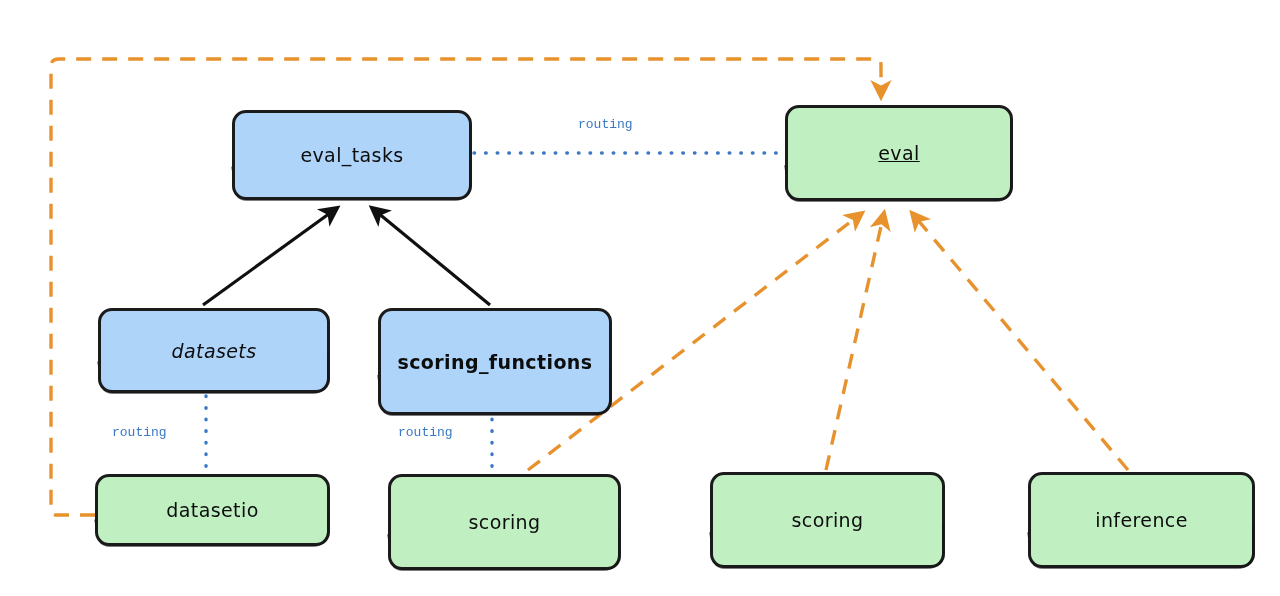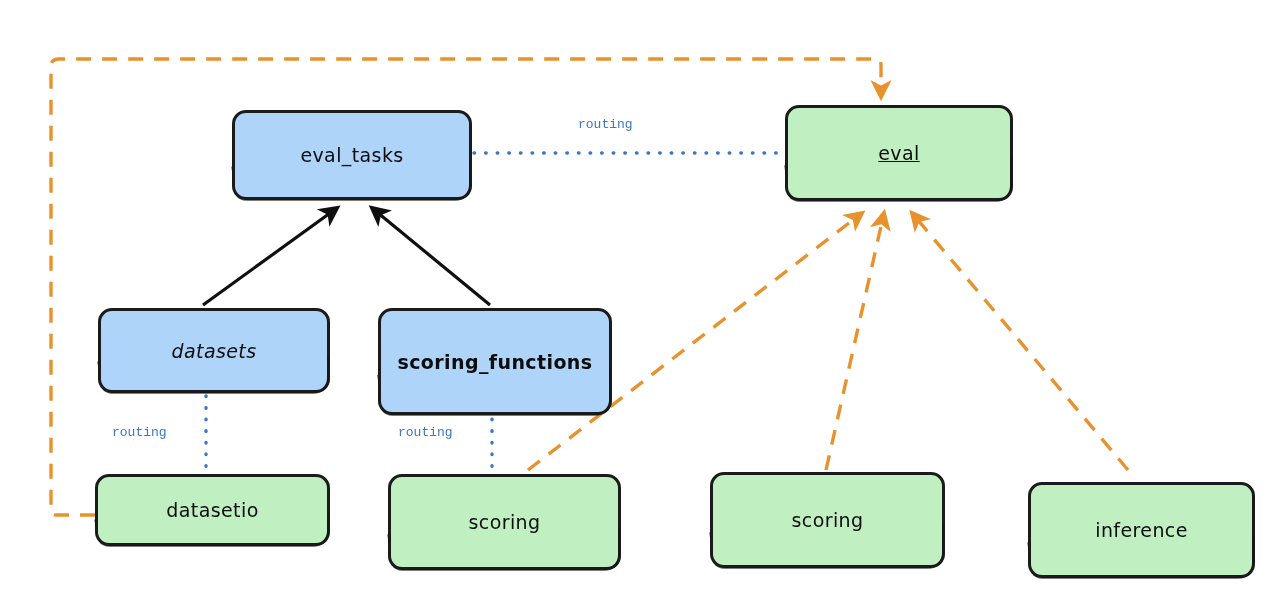--- a/index.html
+++ b/index.html
@@ -118,21 +118,21 @@
       </div>
       <div class="node green" style="left: 95px; top: 474px; width: 235px; height: 72px;">
         <span class="node-label">datasetio</span>
       </div>
       <div class="node green" style="left: 388px; top: 474px; width: 233px; height: 96px;">
         <span class="node-label">scoring</span>
       </div>
       <div class="node green" style="left: 710px; top: 472px; width: 235px; height: 96px;">
         <span class="node-label">scoring</span>
       </div>
-      <div class="node green" style="left: 1028px; top: 472px; width: 227px; height: 96px; margin-top: 10px;">
+      <div class="node green" style="left: 1028px; top: 472px; width: 227px; height: 96px;">
         <span class="node-label">inference</span>
       </div>
     </div>
 
   <div id="edge-labels">
       <div class="edge-label" style="left: 578px; top: 117px;">routing</div>
       <div class="edge-label" style="left: 112px; top: 425px;">routing</div>
       <div class="edge-label" style="left: 398px; top: 425px;">routing</div>
     </div>
 

